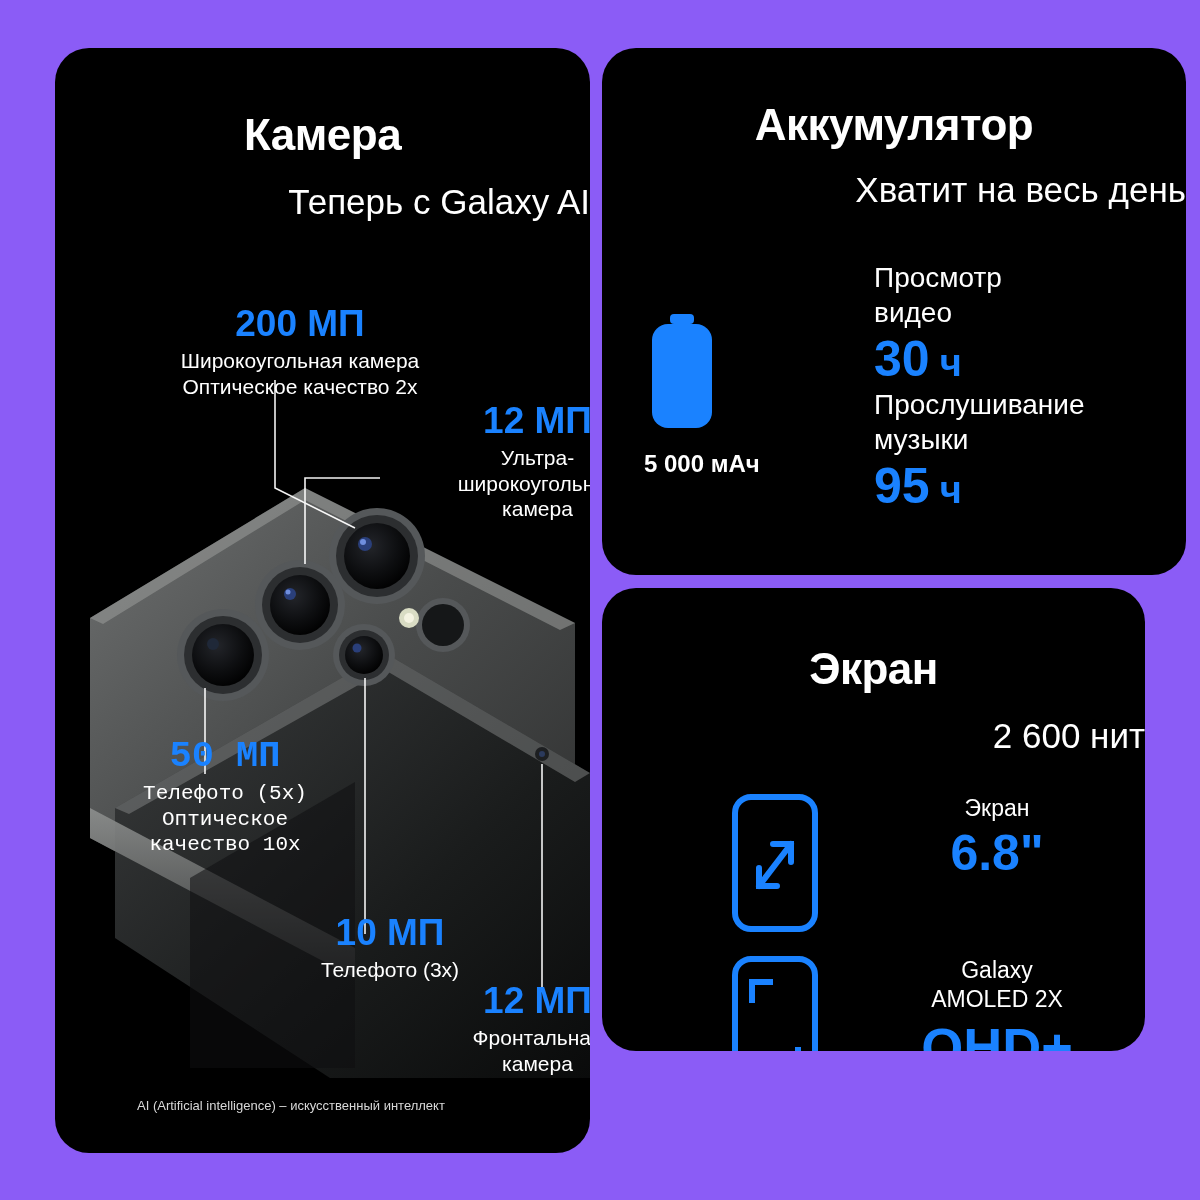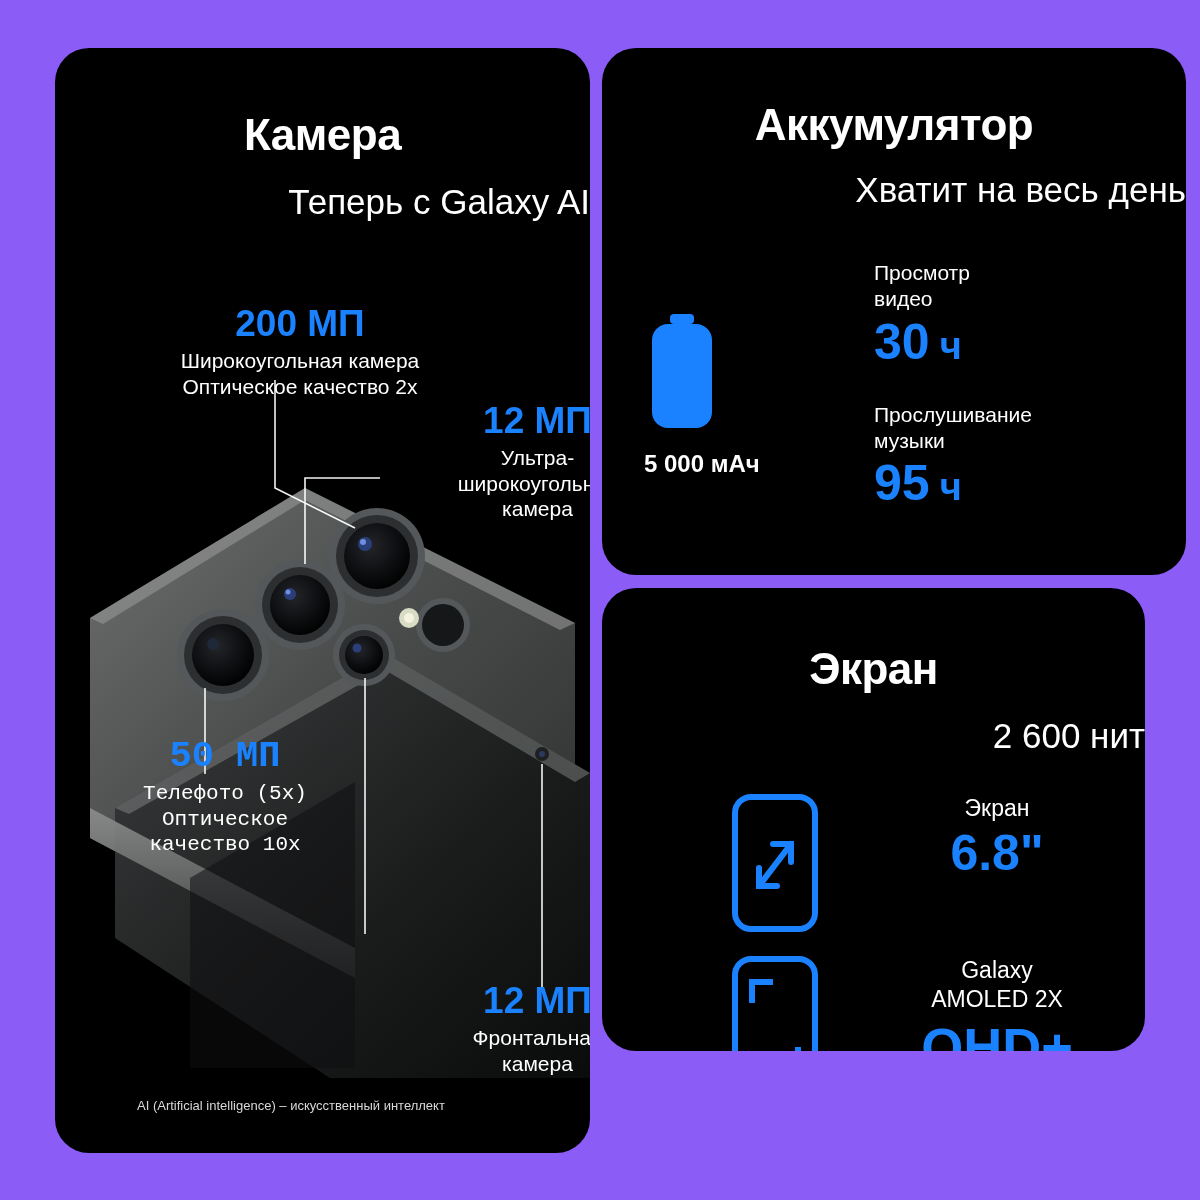--- a/index.html
+++ b/index.html
@@ -134,37 +134,37 @@
     font-weight: bold;
   }
   .bat-right {
     position: absolute;
     left: 272px;
     top: 0;
     width: 250px;
   }
   .bat-label {
     color: #ffffff;
-    font-size: 21px;
+    font-size: 28px;
     line-height: 1.25;
     white-space: pre-line;
   }
   .bat-big {
     color: #1a82ff;
     font-size: 50px;
     font-weight: bold;
     line-height: 1.1;
     margin-top: 2px;
   }
   .bat-big .unit {
     font-size: 38px;
     font-weight: bold;
     margin-left: 10px;
   }
-  .bat-block2 { margin-top: 32px; }
+  .bat-block2 { }
 
   
   #display-card .header { padding-top: 56px; }
   #display-card .card-sub { margin-top: 22px; }
 
   .disp-body {
     position: absolute;
     top: 206px;
     left: 0;
     width: 543px;
@@ -311,20 +311,24 @@
 камера</div>
     </div>
 
     <div class="spec" id="spec-50">
       <div class="val">50 МП</div>
       <div class="desc">Телефото (5x)
 Оптическое
 качество 10x</div>
     </div>
 
+    <div class="spec" id="spec-10">
+      <div class="val">10 МП</div>
+      <div class="desc">Телефото (3x)</div>
+    </div>
 
     <div class="spec" id="spec-12-front">
       <div class="val">12 МП</div>
       <div class="desc">Фронтальная
 камера</div>
     </div>
 
     <div class="footnote">AI (Artificial intelligence) – искусственный интеллект</div>
   </div>
 

